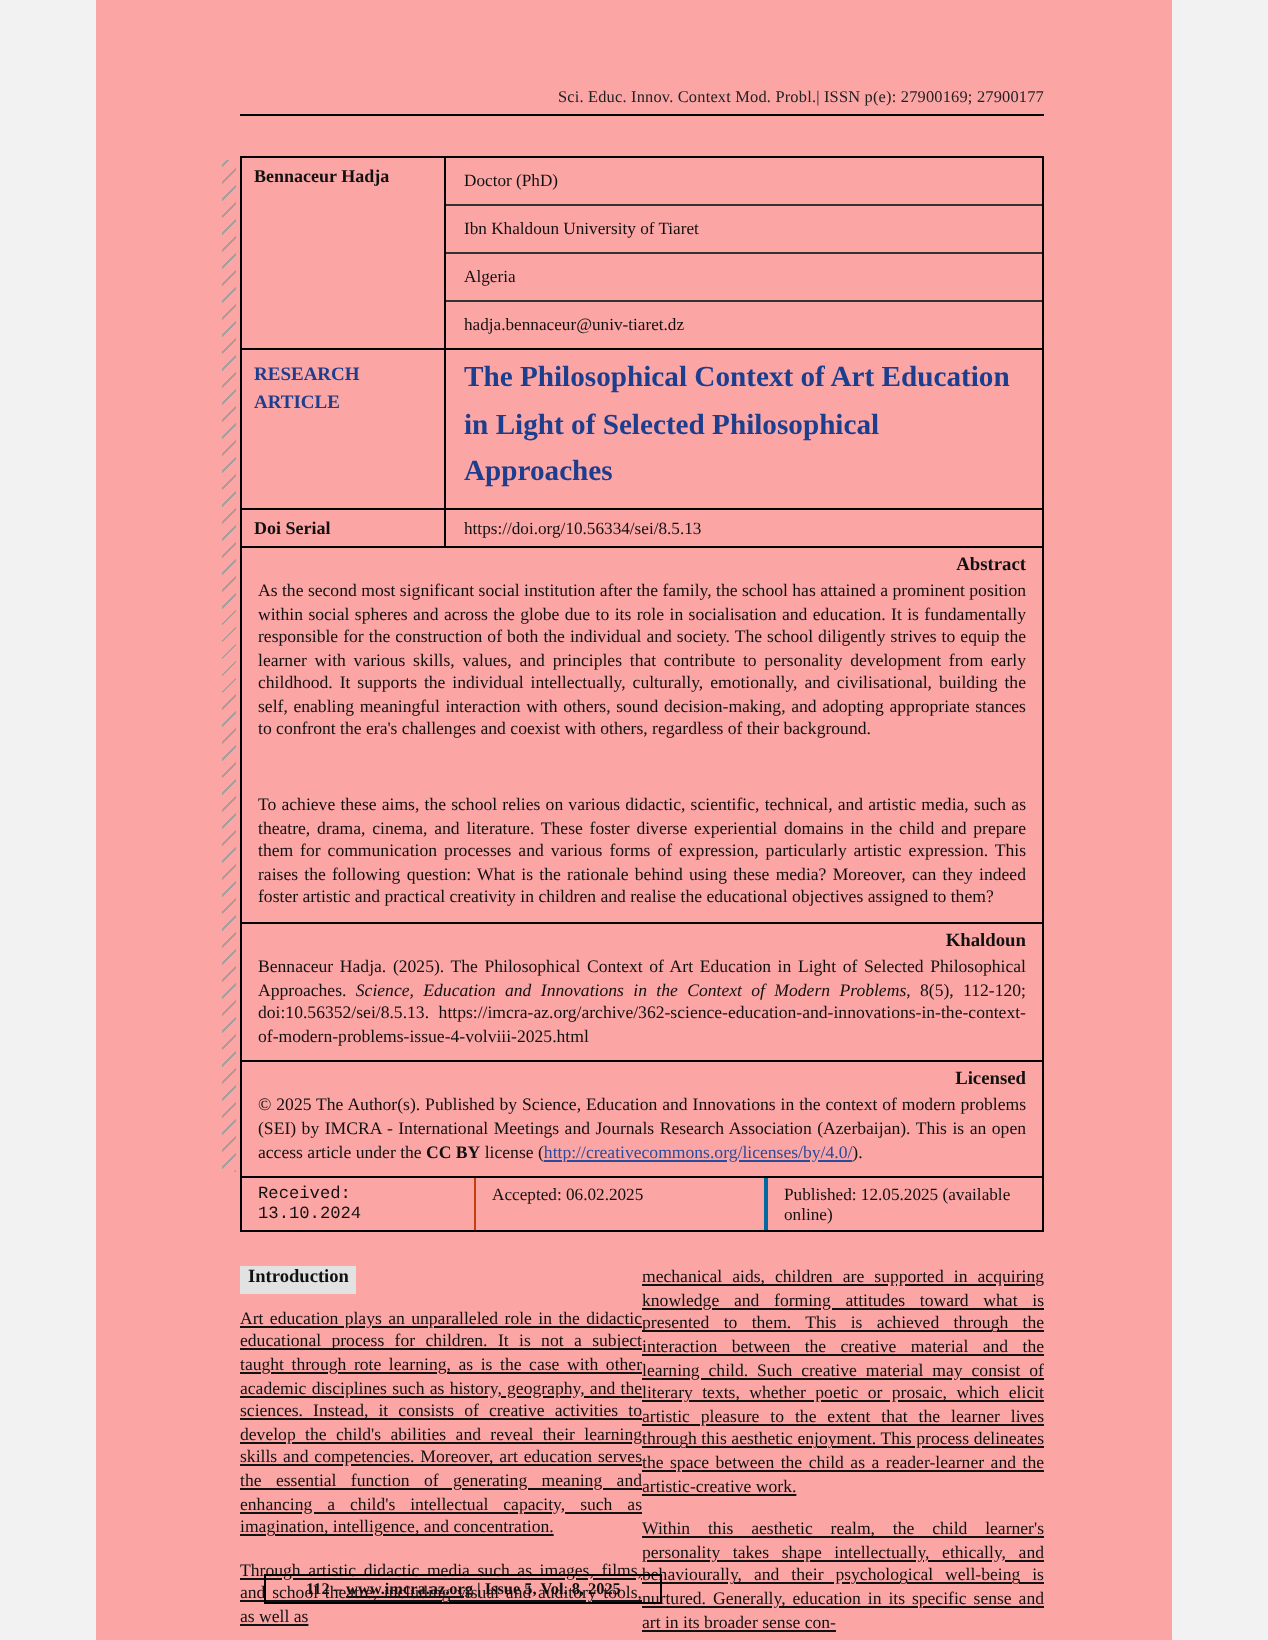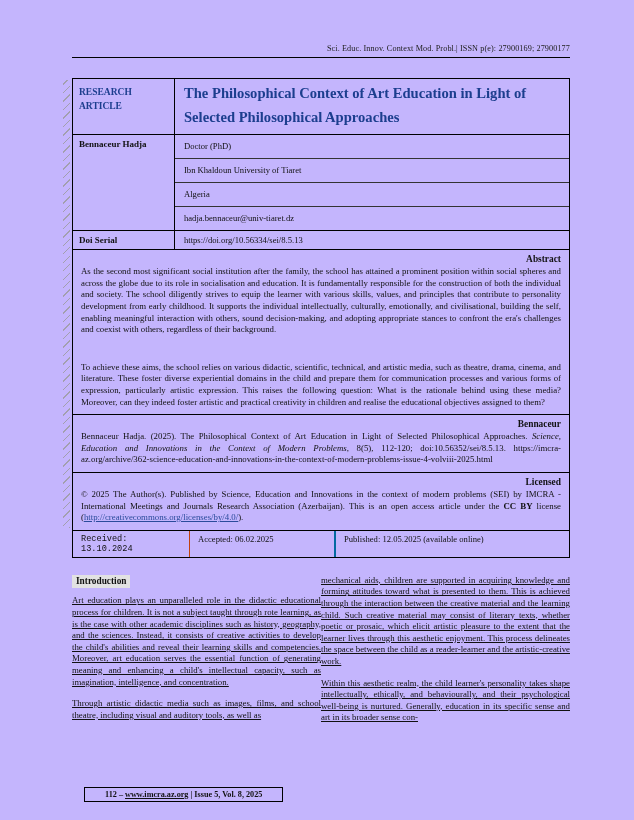--- a/index.html
+++ b/index.html
@@ -1,20 +1,20 @@
 <!DOCTYPE html>
 <html style="--accent: #1c3e8e;"><head>
 <meta charset="utf-8">
 <style>
   html, body { margin: 0; padding: 0; background: #f2f2f2; }
   .page {
     position: relative;
-    width: 634px; height: 820px;
+    width: 538px; height: 820px;
     margin: 0 auto;
-    background: #c4b5fd;
+    background: #fca5a5;
     font-family: "Liberation Serif", serif;
     color: #111;
     overflow: hidden;
   }
   .content { position: absolute; left: 72px; right: 64px; top: 44px; }
 
   
   .journal-header { text-align: right; font-size: 8.2px; color: #222; letter-spacing: 0.1px; }
   .header-rule { border: none; border-top: 1.6px solid #000; margin: 4px 0 0 0; }
 
@@ -95,52 +95,52 @@
     <div class="journal-header">
       <span>Sci. Educ. Innov. Context Mod. Probl.| ISSN p(e): 27900169; 27900177</span>
     </div>
     <div class="header-rule"></div>
 
     <div class="meta-wrap">
       <div class="zigzag"></div>
       <div class="meta-block">
 
         <div class="mrow">
-          <div class="mlabel">
-            <div class="article-type">RESEARCH ARTICLE</div>
-          </div>
-          <div class="mvalue paper-title">The Philosophical Context of Art Education in Light of Selected Philosophical Approaches</div>
-        </div>
-
-        <div class="mrow">
           <div class="mlabel">Bennaceur Hadja</div>
           <div class="author-cell">
             <div class="sub-row">Doctor (PhD)</div>
             <div class="sub-row">Ibn Khaldoun University of Tiaret</div>
             <div class="sub-row">Algeria</div>
             <div class="sub-row">hadja.bennaceur@univ-tiaret.dz</div>
           </div>
+        </div>
+
+        <div class="mrow">
+          <div class="mlabel">
+            <div class="article-type">RESEARCH ARTICLE</div>
+          </div>
+          <div class="mvalue paper-title">The Philosophical Context of Art Education in Light of Selected Philosophical Approaches</div>
         </div>
 
         <div class="mrow">
           <div class="mlabel">Doi Serial</div>
           <div class="mvalue">
             <a class="plain-link" href="#">https://doi.org/10.56334/sei/8.5.13</a>
           </div>
         </div>
 
 
         <div class="section">
           <div class="sec-heading">Abstract</div>
           <p>As the second most significant social institution after the family, the school has attained a prominent position within social spheres and across the globe due to its role in socialisation and education. It is fundamentally responsible for the construction of both the individual and society. The school diligently strives to equip the learner with various skills, values, and principles that contribute to personality development from early childhood. It supports the individual intellectually, culturally, emotionally, and civilisational, building the self, enabling meaningful interaction with others, sound decision-making, and adopting appropriate stances to confront the era's challenges and coexist with others, regardless of their background.</p>
           <p>To achieve these aims, the school relies on various didactic, scientific, technical, and artistic media, such as theatre, drama, cinema, and literature. These foster diverse experiential domains in the child and prepare them for communication processes and various forms of expression, particularly artistic expression. This raises the following question: What is the rationale behind using these media? Moreover, can they indeed foster artistic and practical creativity in children and realise the educational objectives assigned to them?</p>
         </div>
 
         <div class="section">
-          <div class="sec-heading">Bennaceur</div>
+          <div class="sec-heading">Khaldoun</div>
           <p><span>Bennaceur Hadja. (2025). The Philosophical Context of Art Education in Light of Selected Philosophical Approaches. </span><span class="italic">Science, Education and Innovations in the Context of Modern Problems</span><span>, 8(5), 112-120; doi:10.56352/sei/8.5.13. https://imcra-az.org/archive/362-science-education-and-innovations-in-the-context-of-modern-problems-issue-4-volviii-2025.html</span></p>
         </div>
 
         <div class="section">
           <div class="sec-heading">Licensed</div>
           <p><span>© 2025 The Author(s). Published by Science, Education and Innovations in the context of modern problems (SEI) by IMCRA - International Meetings and Journals Research Association (Azerbaijan). This is an open access article under the </span><span class="bold">CC BY</span><span> license (</span><a class="link" href="#">http://creativecommons.org/licenses/by/4.0/</a><span>).</span></p>
         </div>
 
         <div class="dates-row">
           <div class="dcell c1">Received: 13.10.2024</div>

